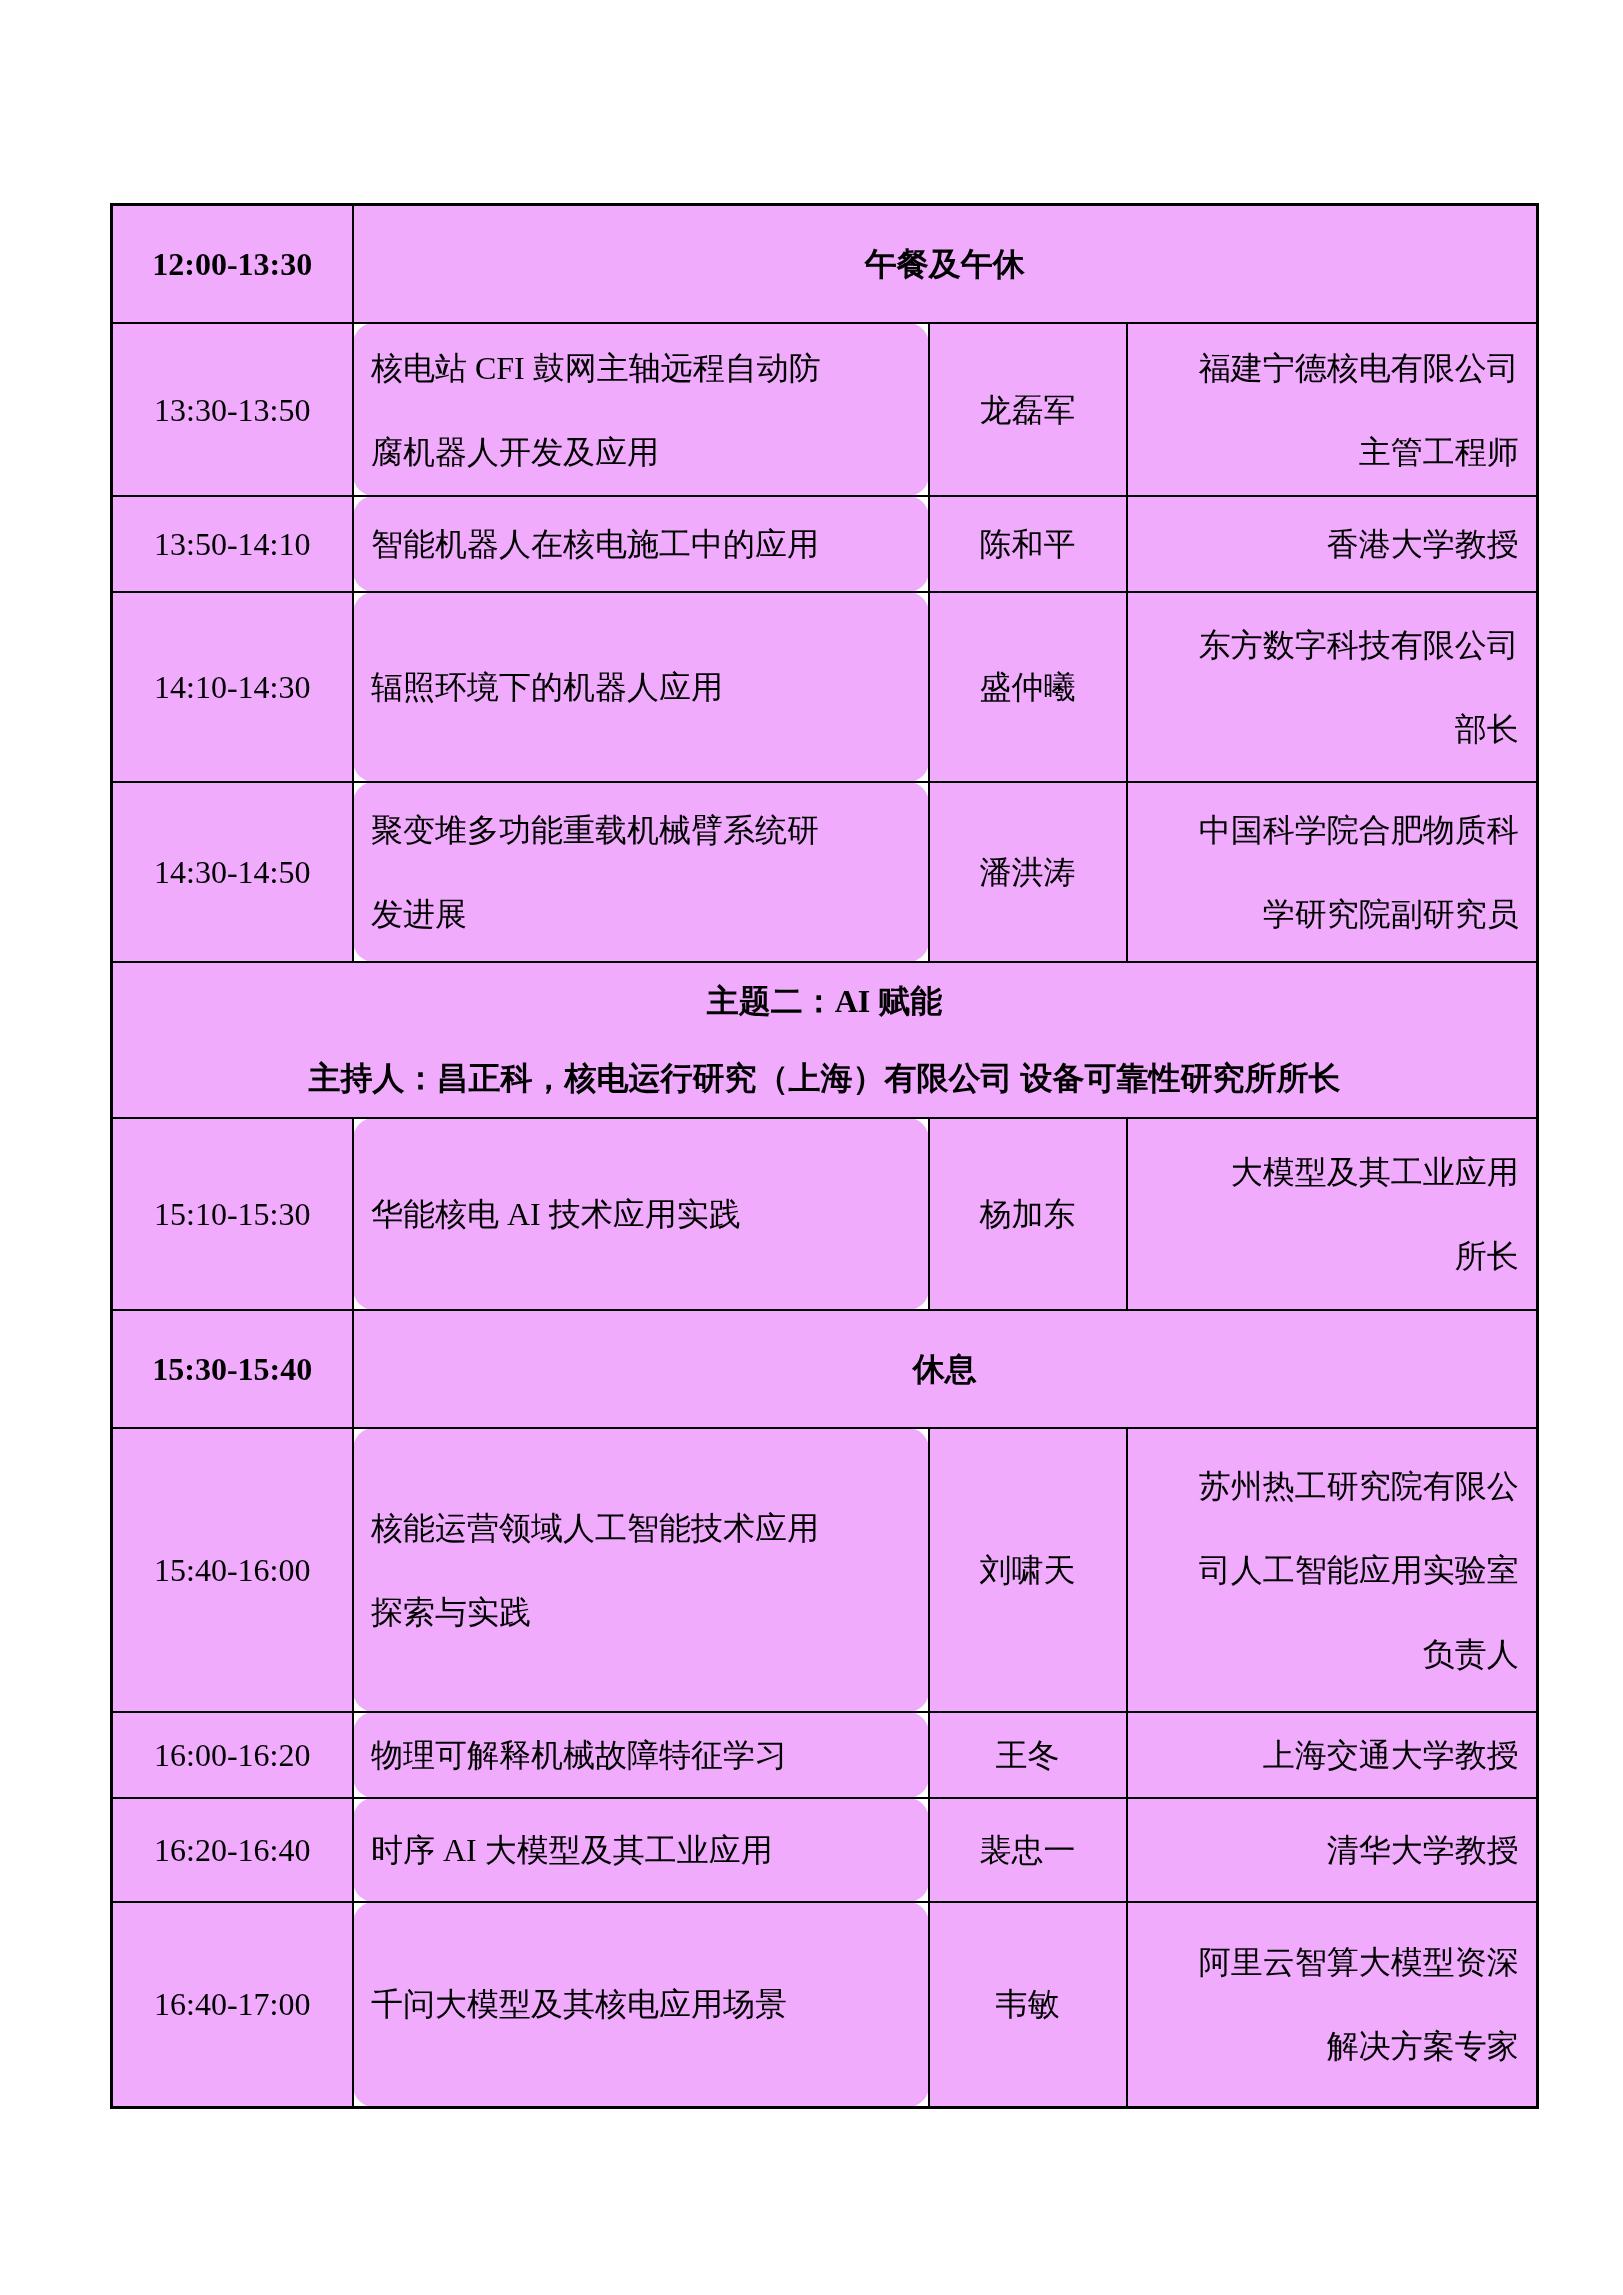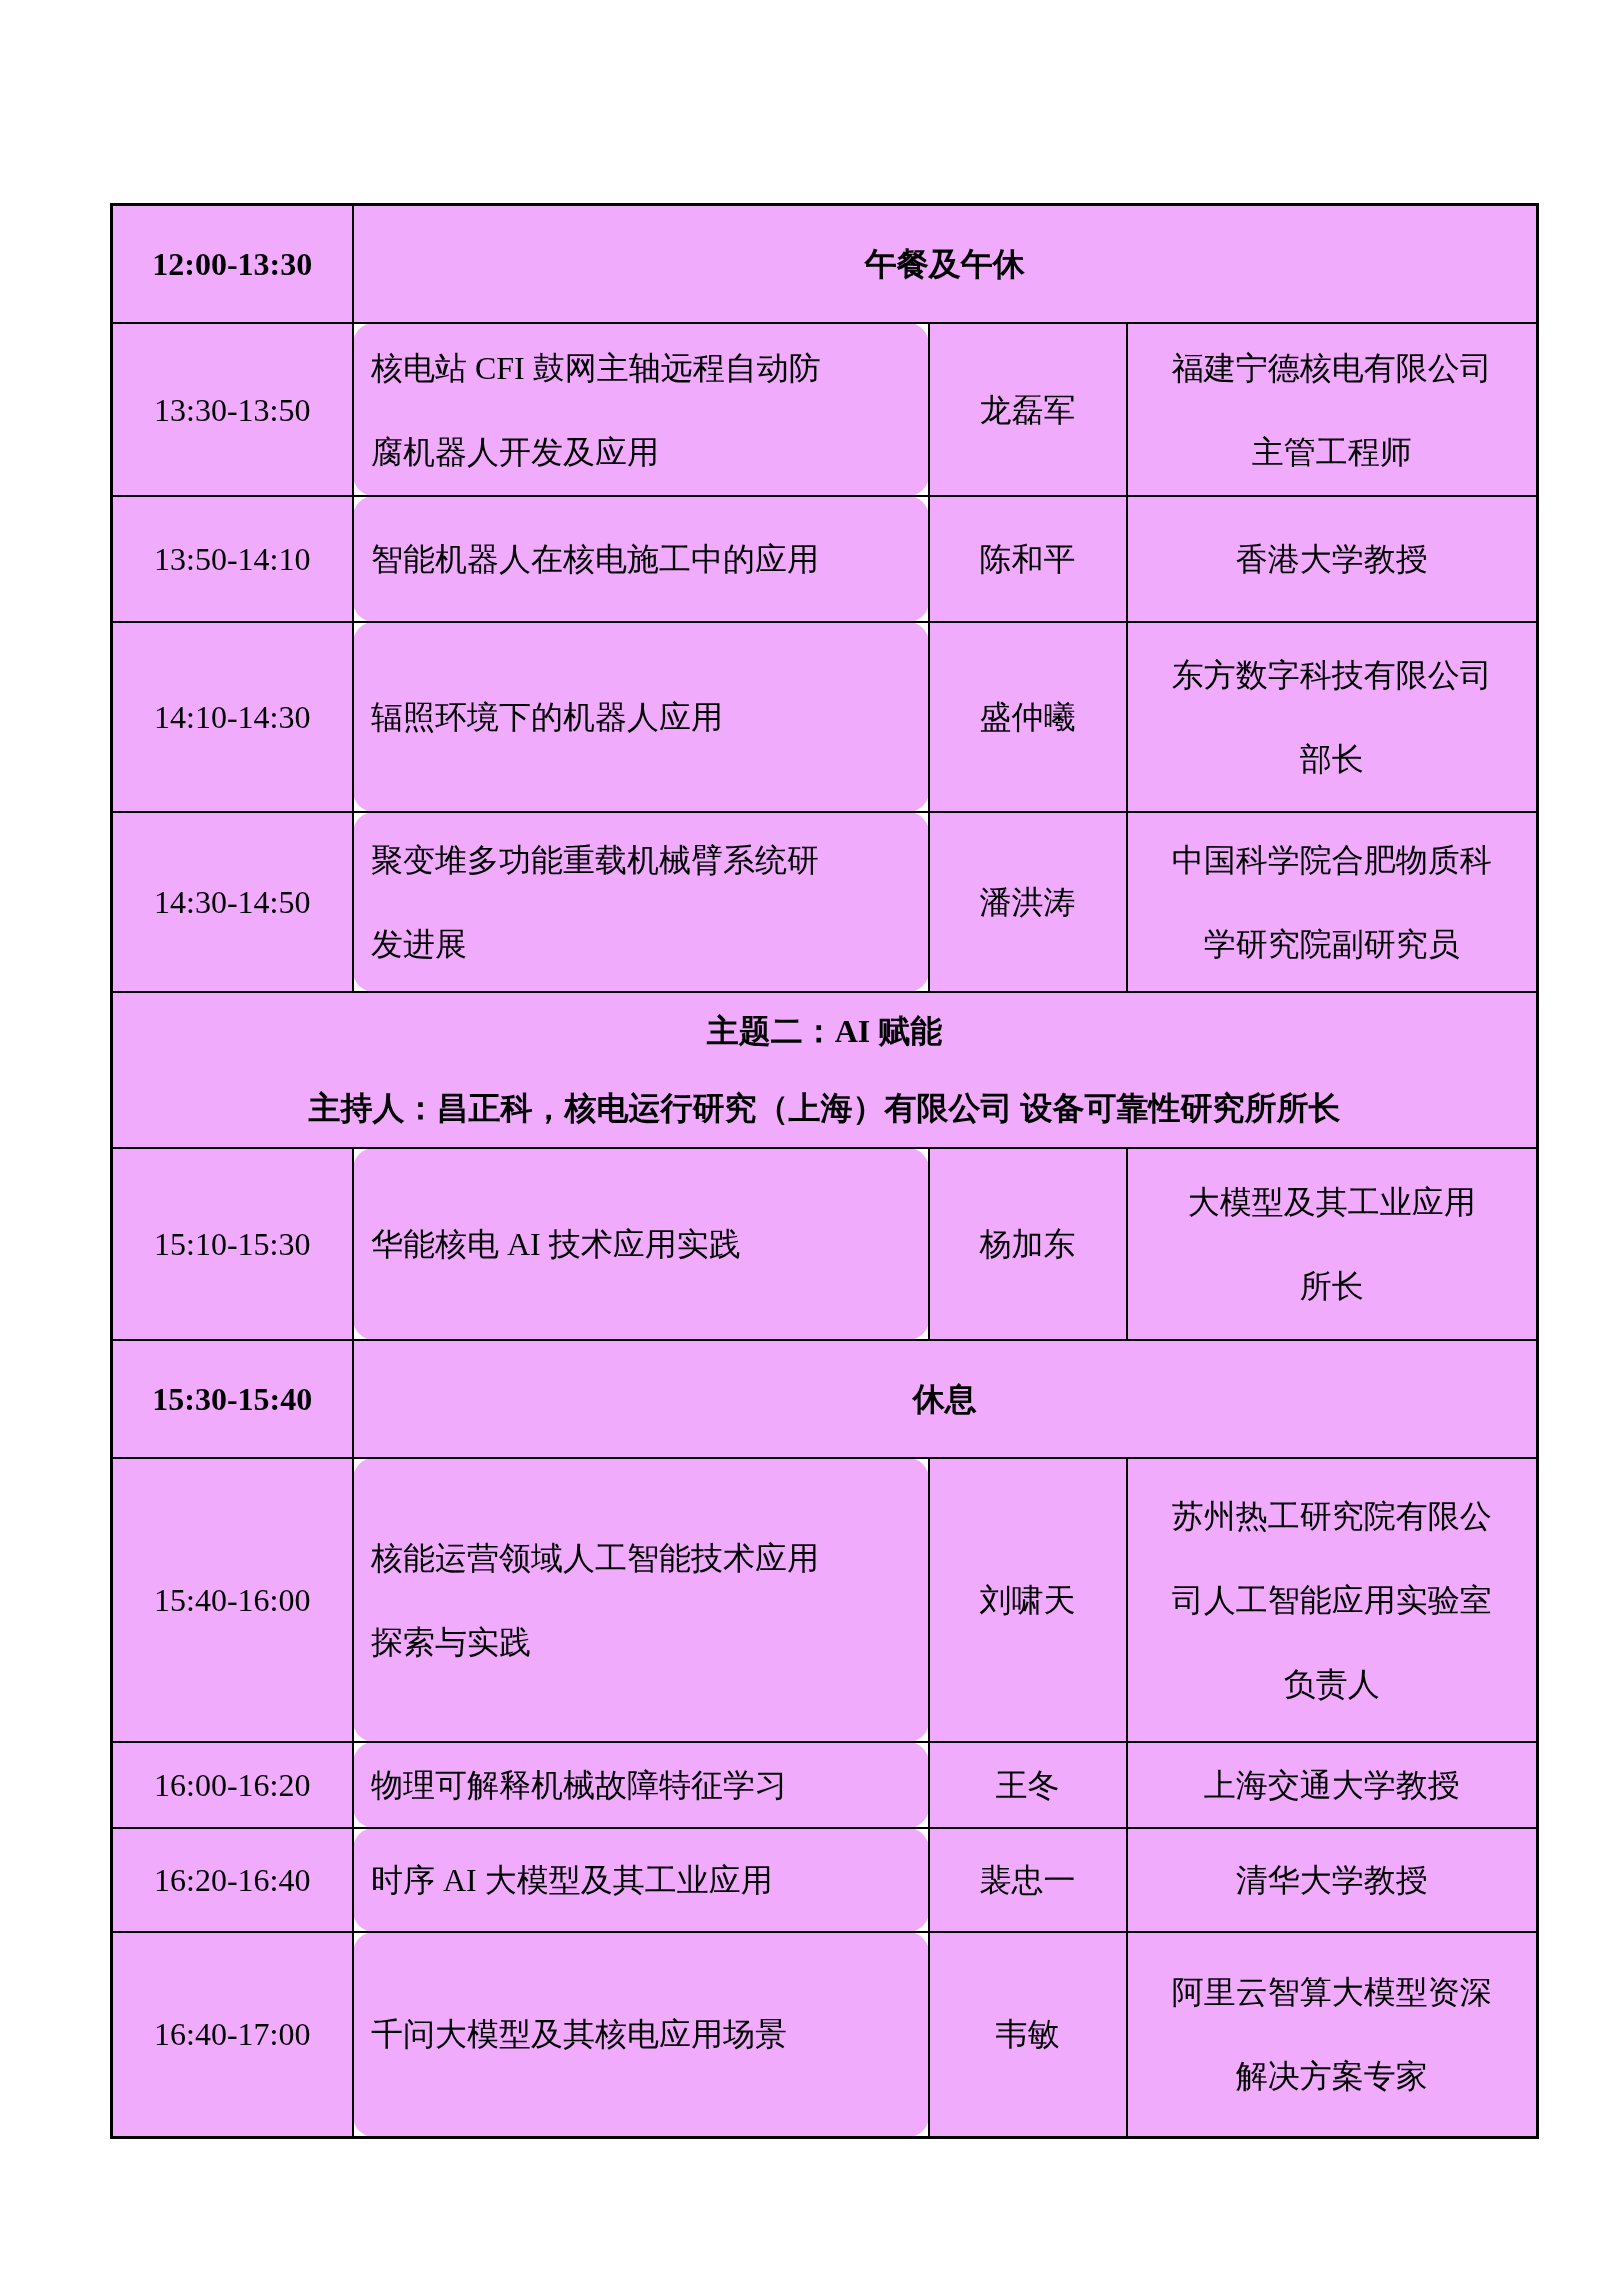--- a/index.html
+++ b/index.html
@@ -41,21 +41,21 @@
     padding: 0 17.4px;
     white-space: pre-line;
     border-radius: 21px;
   }
   td.c-speaker {
     text-align: center;
     padding: 0;
     margin-left: 36px;
   }
   td.c-affil {
-    text-align: center;
+    text-align: right;
     padding: 0 17.4px;
     white-space: pre-line;
   }
   td.c-merged {
     text-align: center;
     font-weight: bold;
     padding: 16px;
   }
   tr.r-break td.c-time {
     font-weight: bold;
@@ -89,21 +89,21 @@
 
   <tr style="height:173px">
     <td class="c-time">13:30-13:50</td>
     <td class="c-title">核电站 CFI 鼓网主轴远程自动防
 腐机器人开发及应用</td>
     <td class="c-speaker">龙磊军</td>
     <td class="c-affil">福建宁德核电有限公司
 主管工程师</td>
   </tr>
 
-  <tr style="height:126px">
+  <tr style="height:96px">
     <td class="c-time">13:50-14:10</td>
     <td class="c-title">智能机器人在核电施工中的应用</td>
     <td class="c-speaker">陈和平</td>
     <td class="c-affil">香港大学教授</td>
   </tr>
 
   <tr style="height:190px">
     <td class="c-time">14:10-14:30</td>
     <td class="c-title">辐照环境下的机器人应用</td>
     <td class="c-speaker">盛仲曦</td>

